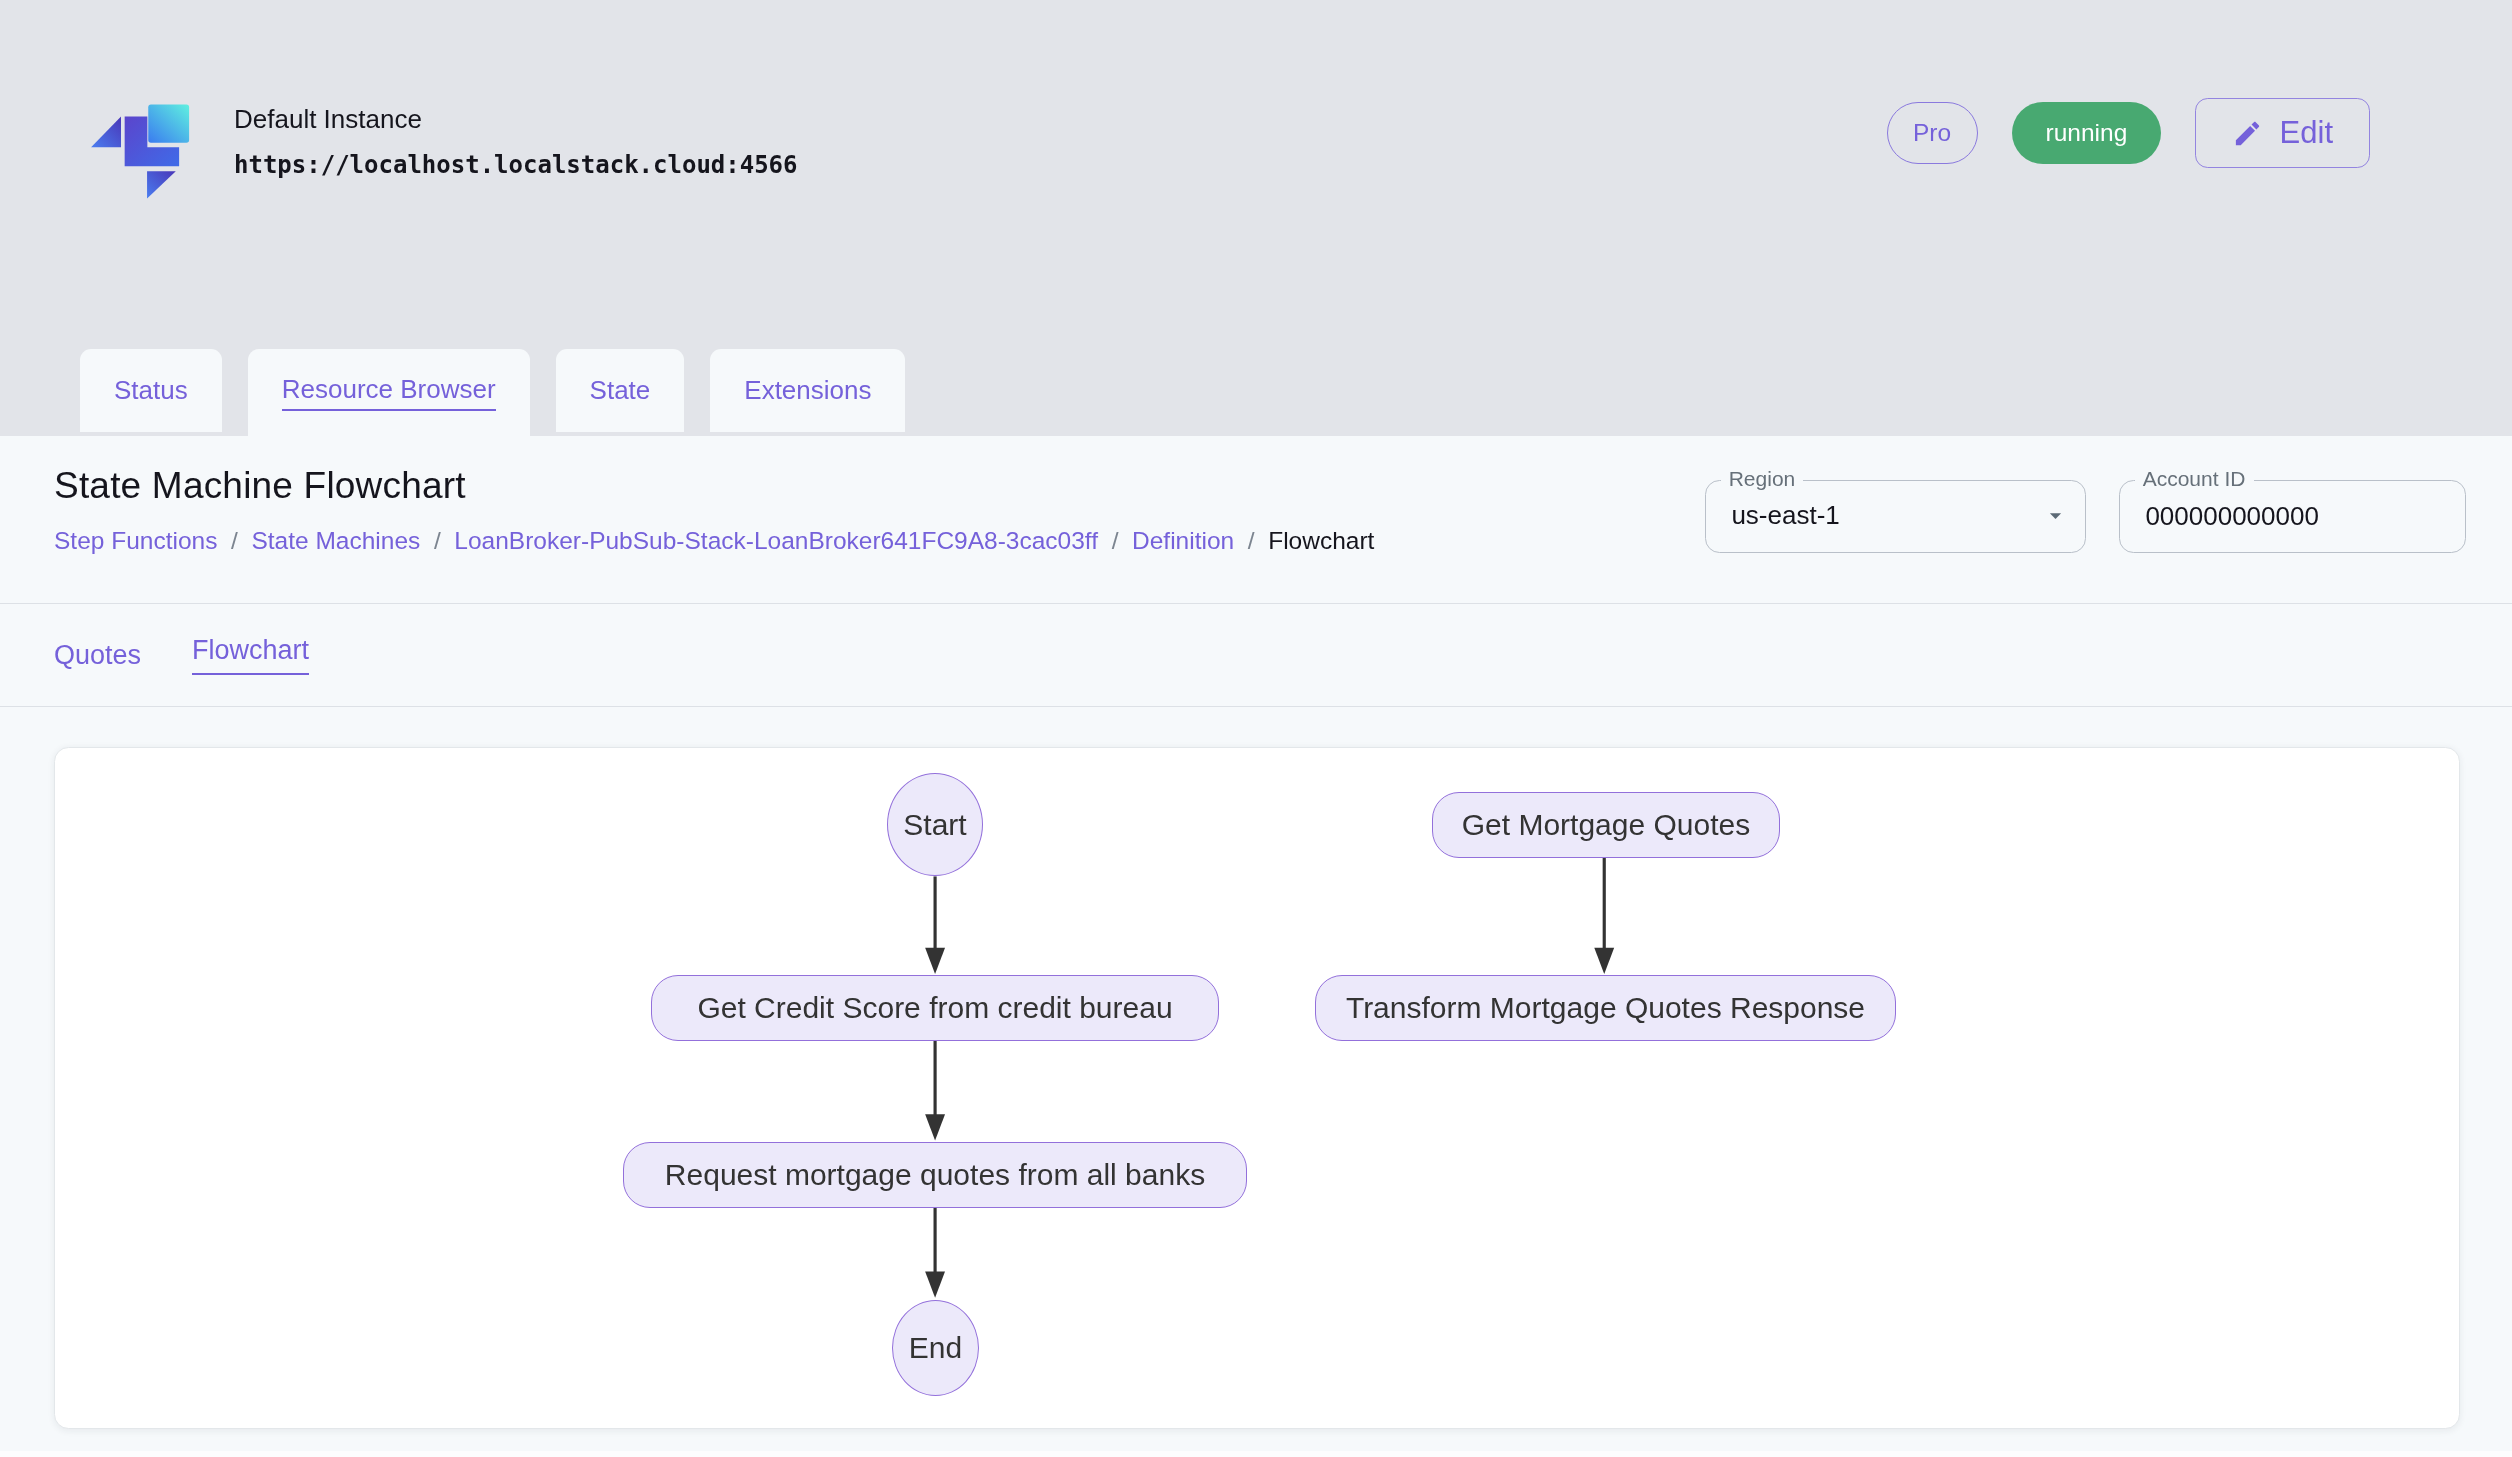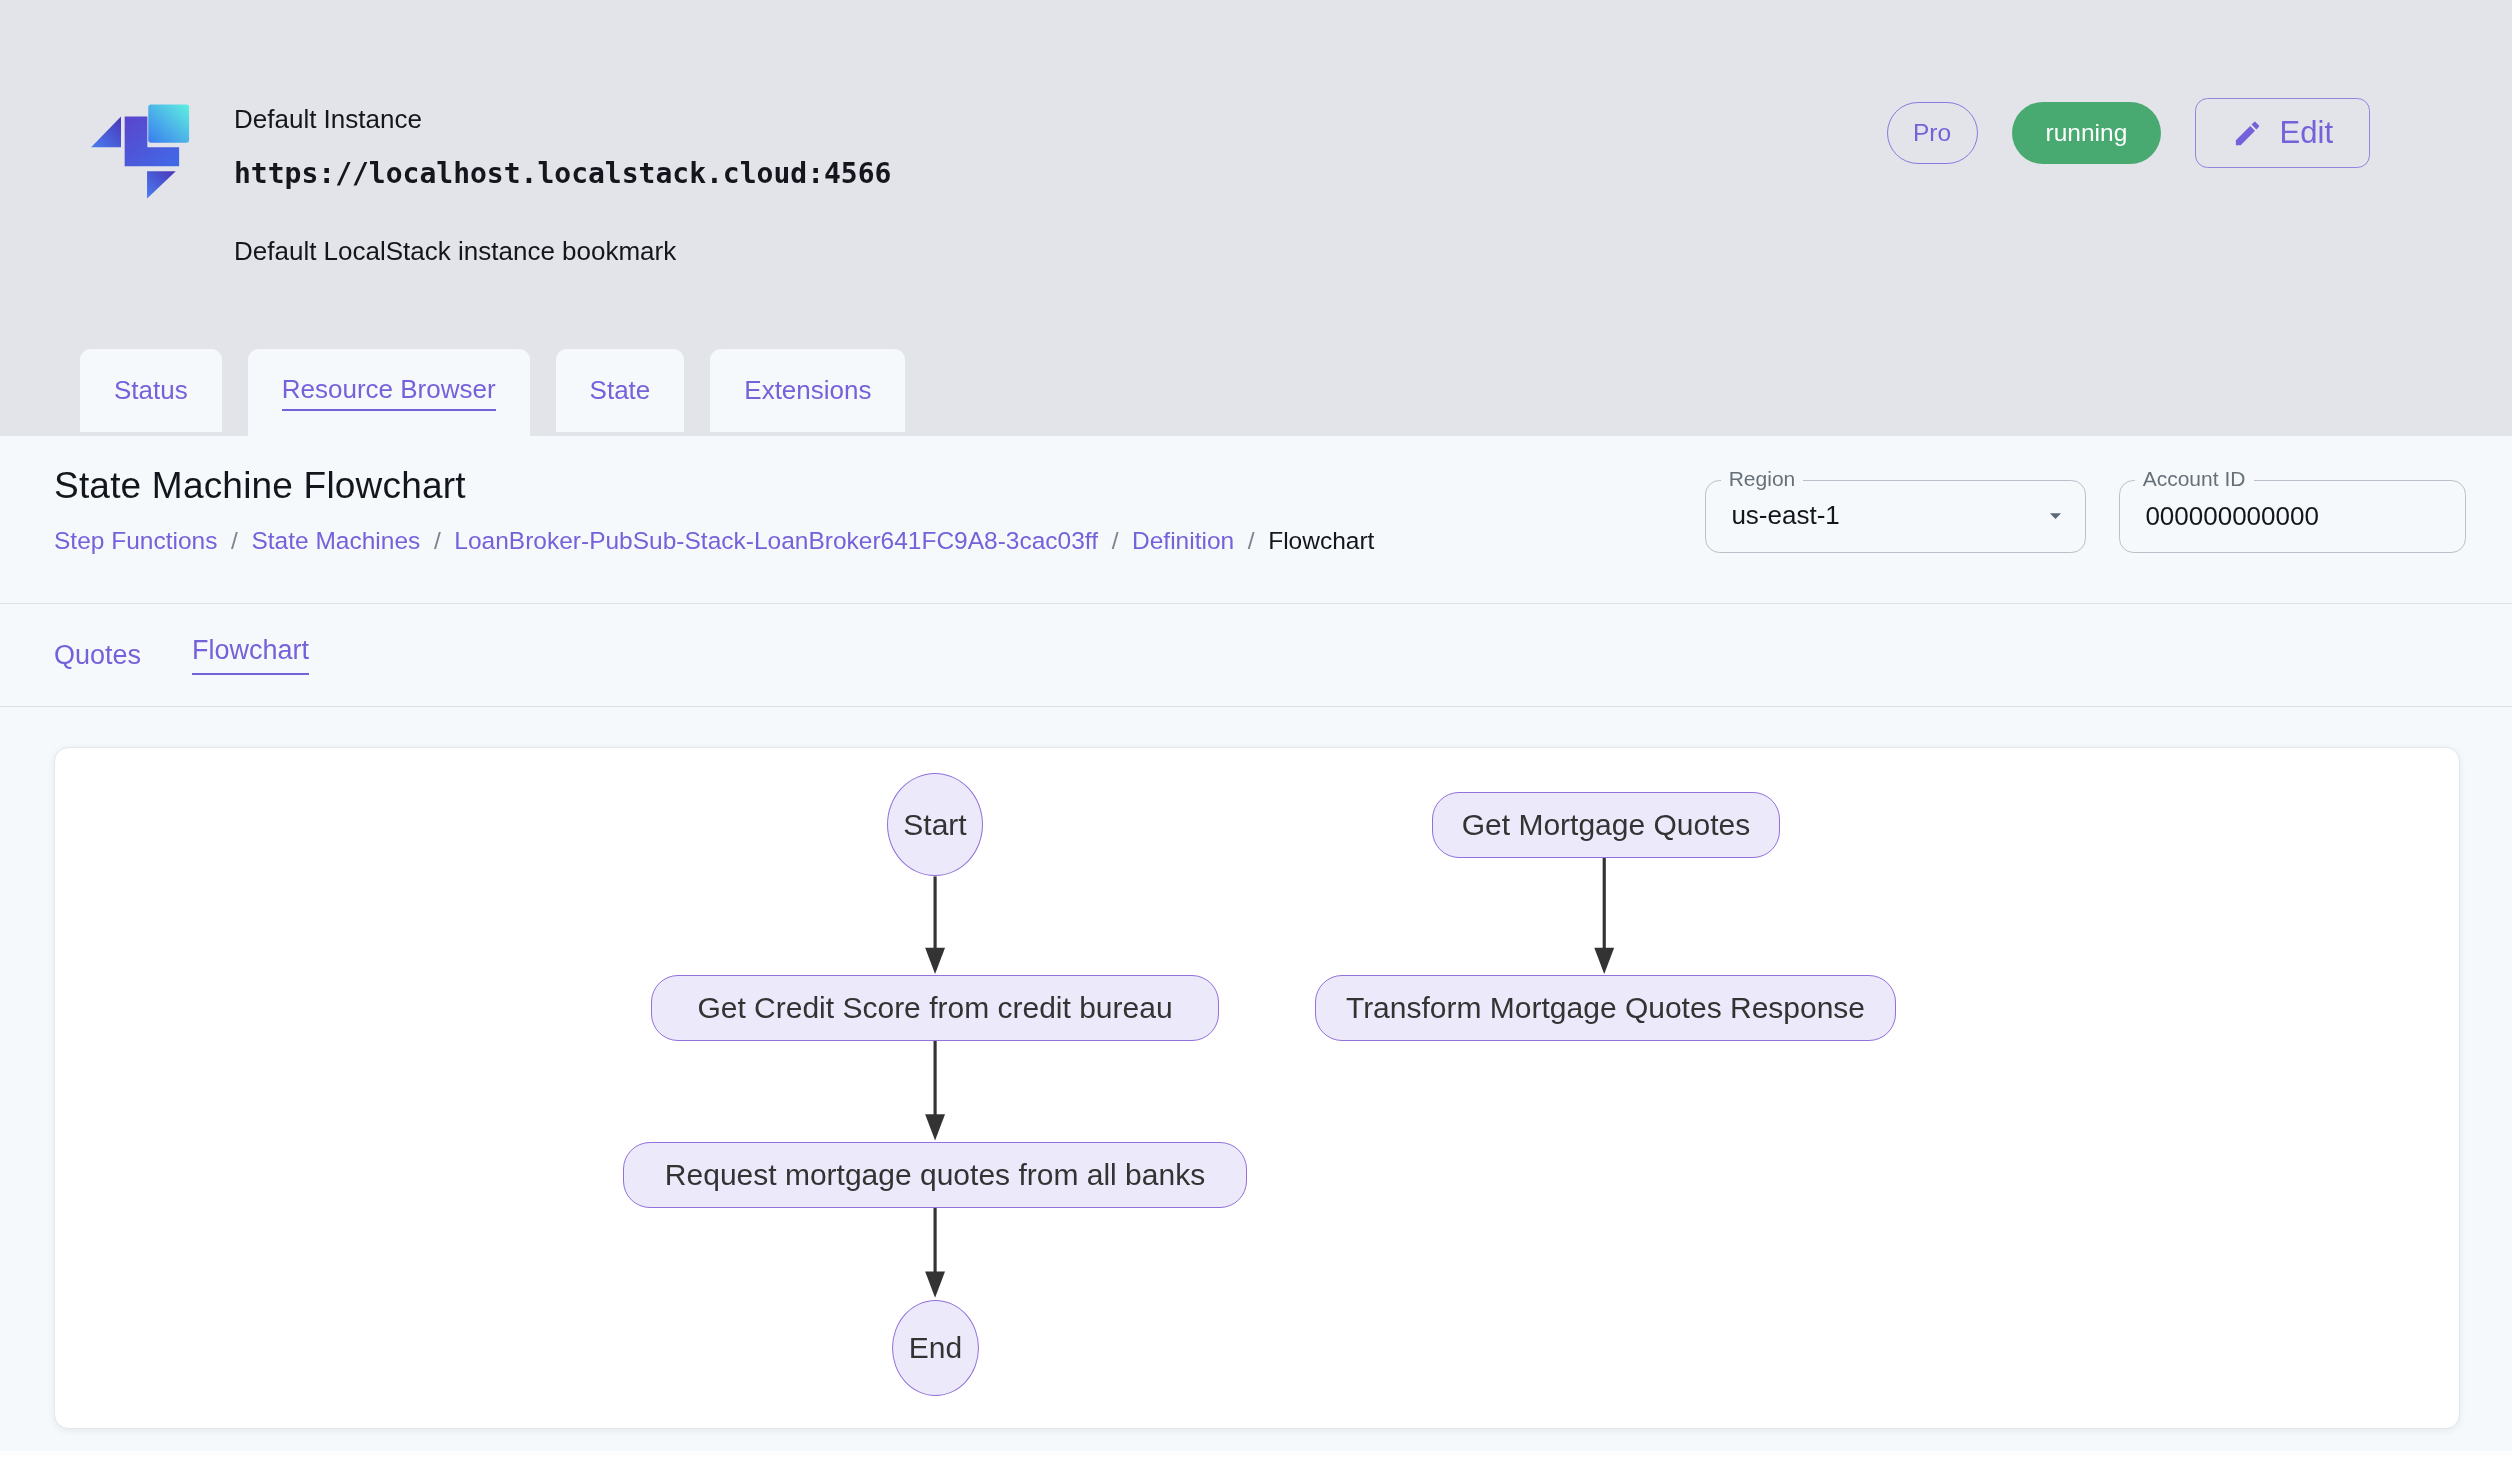--- a/index.html
+++ b/index.html
@@ -9,21 +9,21 @@
     background: #e2e4e9;
     color: #15151d;
     position: relative;
     overflow: hidden;
   }
   
   .header { position: relative; height: 349px; }
   .logo { position: absolute; left: 82px; top: 91px; width: 118px; height: 118px; }
   .inst { position: absolute; left: 234px; top: 102px; }
   .inst-name { font-size: 26px; line-height: 34px; color: #15151d; }
-  .inst-url { font-family: "DejaVu Sans Mono", monospace; font-weight: bold; font-size: 28px; line-height: 40px; margin-top: 18px; }
+  .inst-url { font-family: "DejaVu Sans Mono", monospace; font-weight: bold; font-size: 24px; line-height: 40px; margin-top: 9px; }
   .inst-desc { font-size: 26px; margin-top: 42px; color: #15151d; }
   .actions { position: absolute; right: 142px; top: 98px; display: flex; align-items: flex-start; gap: 34px; }
   .pill { height: 62px; display: flex; align-items: center; justify-content: center; border-radius: 31px; font-size: 24.5px; margin-top: 3.6px; }
   .pill.pro { border: 1.8px solid #8a79de; color: #7561da; padding: 0 25.4px; background: transparent; }
   .pill.running { background: #48a971; color: #fff; padding: 0 34px; }
   .edit-btn { height: 70px; padding: 0 36px; display: flex; align-items: center; gap: 16.3px;
     border: 1.8px solid #9384e0; border-radius: 12.7px; background: transparent;
     color: #7561da; font-size: 31px; font-family: "Liberation Sans", sans-serif; cursor: pointer; }
   .edit-btn svg { width: 31px; height: 31px; }
   
@@ -88,21 +88,20 @@
       </linearGradient>
     </defs>
     <polygon points="43,28 43,62 10,62" fill="url(#gradIndigo2)"></polygon>
     <path d="M47 28 h25 v34 h35 v21 h-60 z" fill="url(#gradIndigo)"></path>
     <rect x="73" y="15" width="45" height="42" rx="3" fill="url(#gradCyan)"></rect>
     <polygon points="71.7,88.3 103.3,88.3 71.7,118.3" fill="url(#gradIndigo2)"></polygon>
   </svg>
   <div class="inst">
     <div class="inst-name">Default Instance</div>
     <div class="inst-url">https://localhost.localstack.cloud:4566</div>
-    <div class="inst-desc">Default LocalStack instance bookmark</div>
   </div>
   <div class="actions">
     <span class="pill pro">Pro</span>
     <span class="pill running">running</span>
     <button class="edit-btn">
       <svg viewBox="0 0 24 24">
         <path fill="#7561da" d="M3 17.25V21h3.75L17.81 9.94l-3.75-3.75L3 17.25zM20.71 7.04c.39-.39.39-1.02 0-1.41l-2.34-2.34c-.39-.39-1.02-.39-1.41 0l-1.83 1.83 3.75 3.75 1.83-1.83z"></path>
       </svg>
       <span>Edit</span>
     </button>

